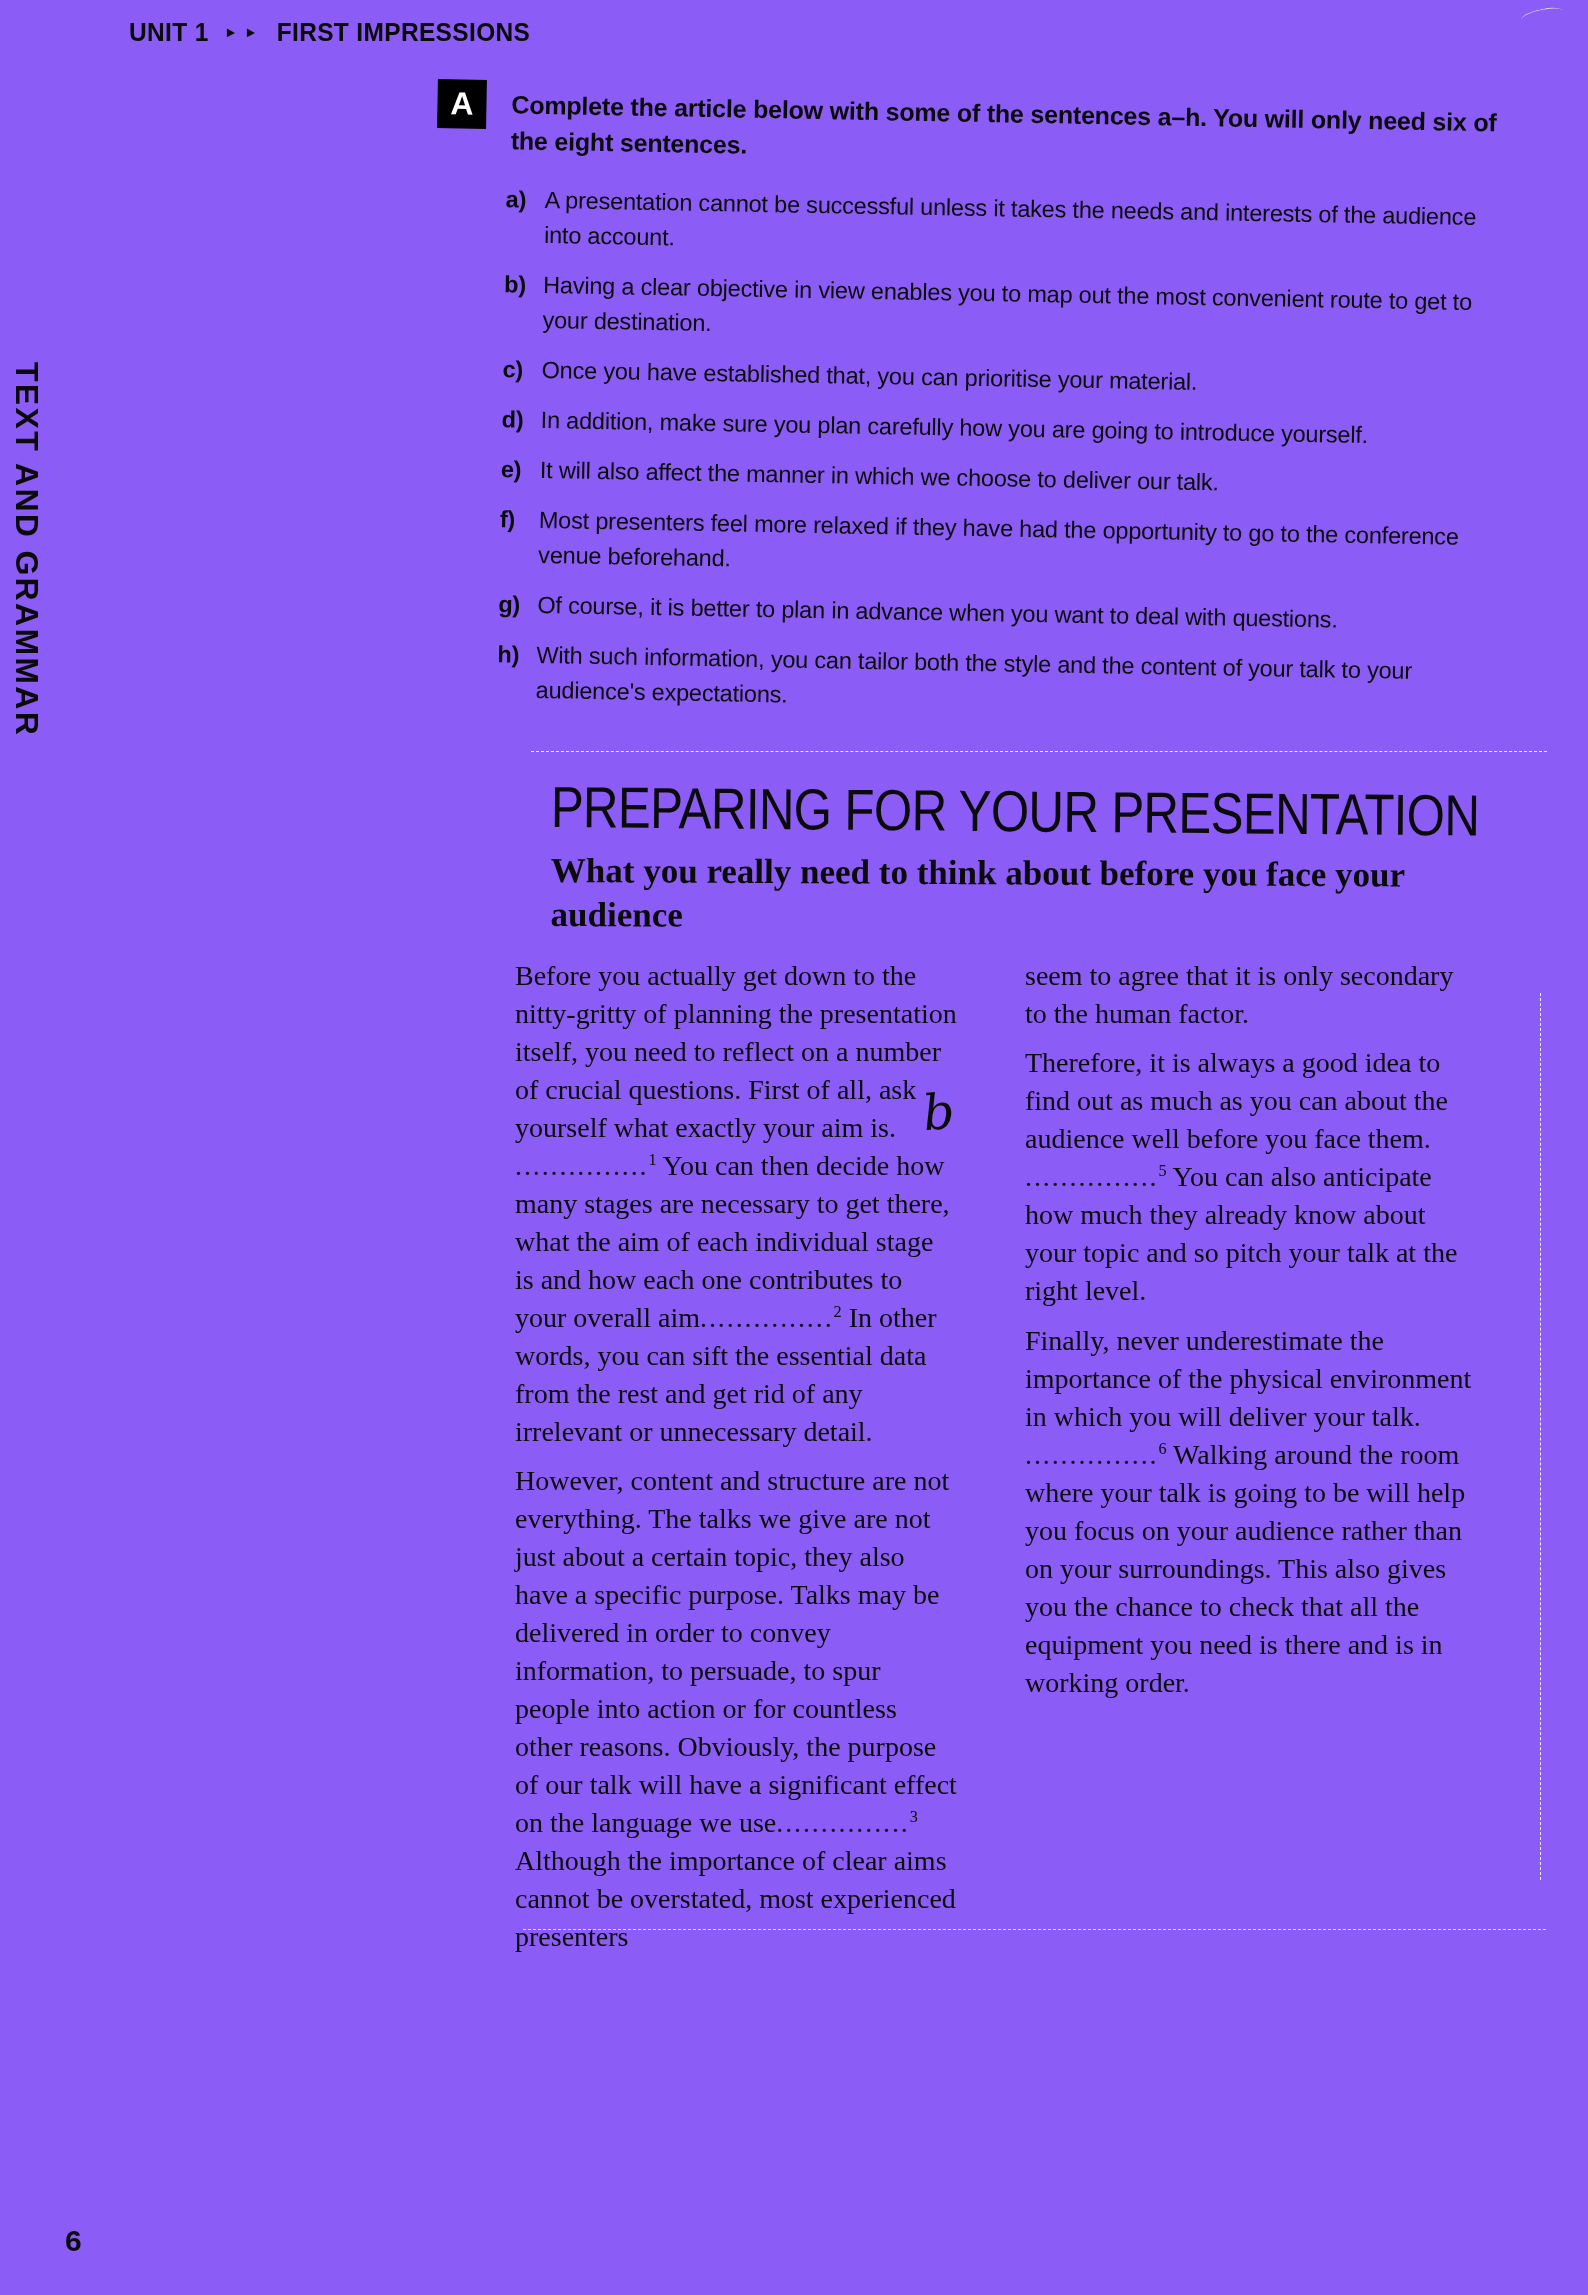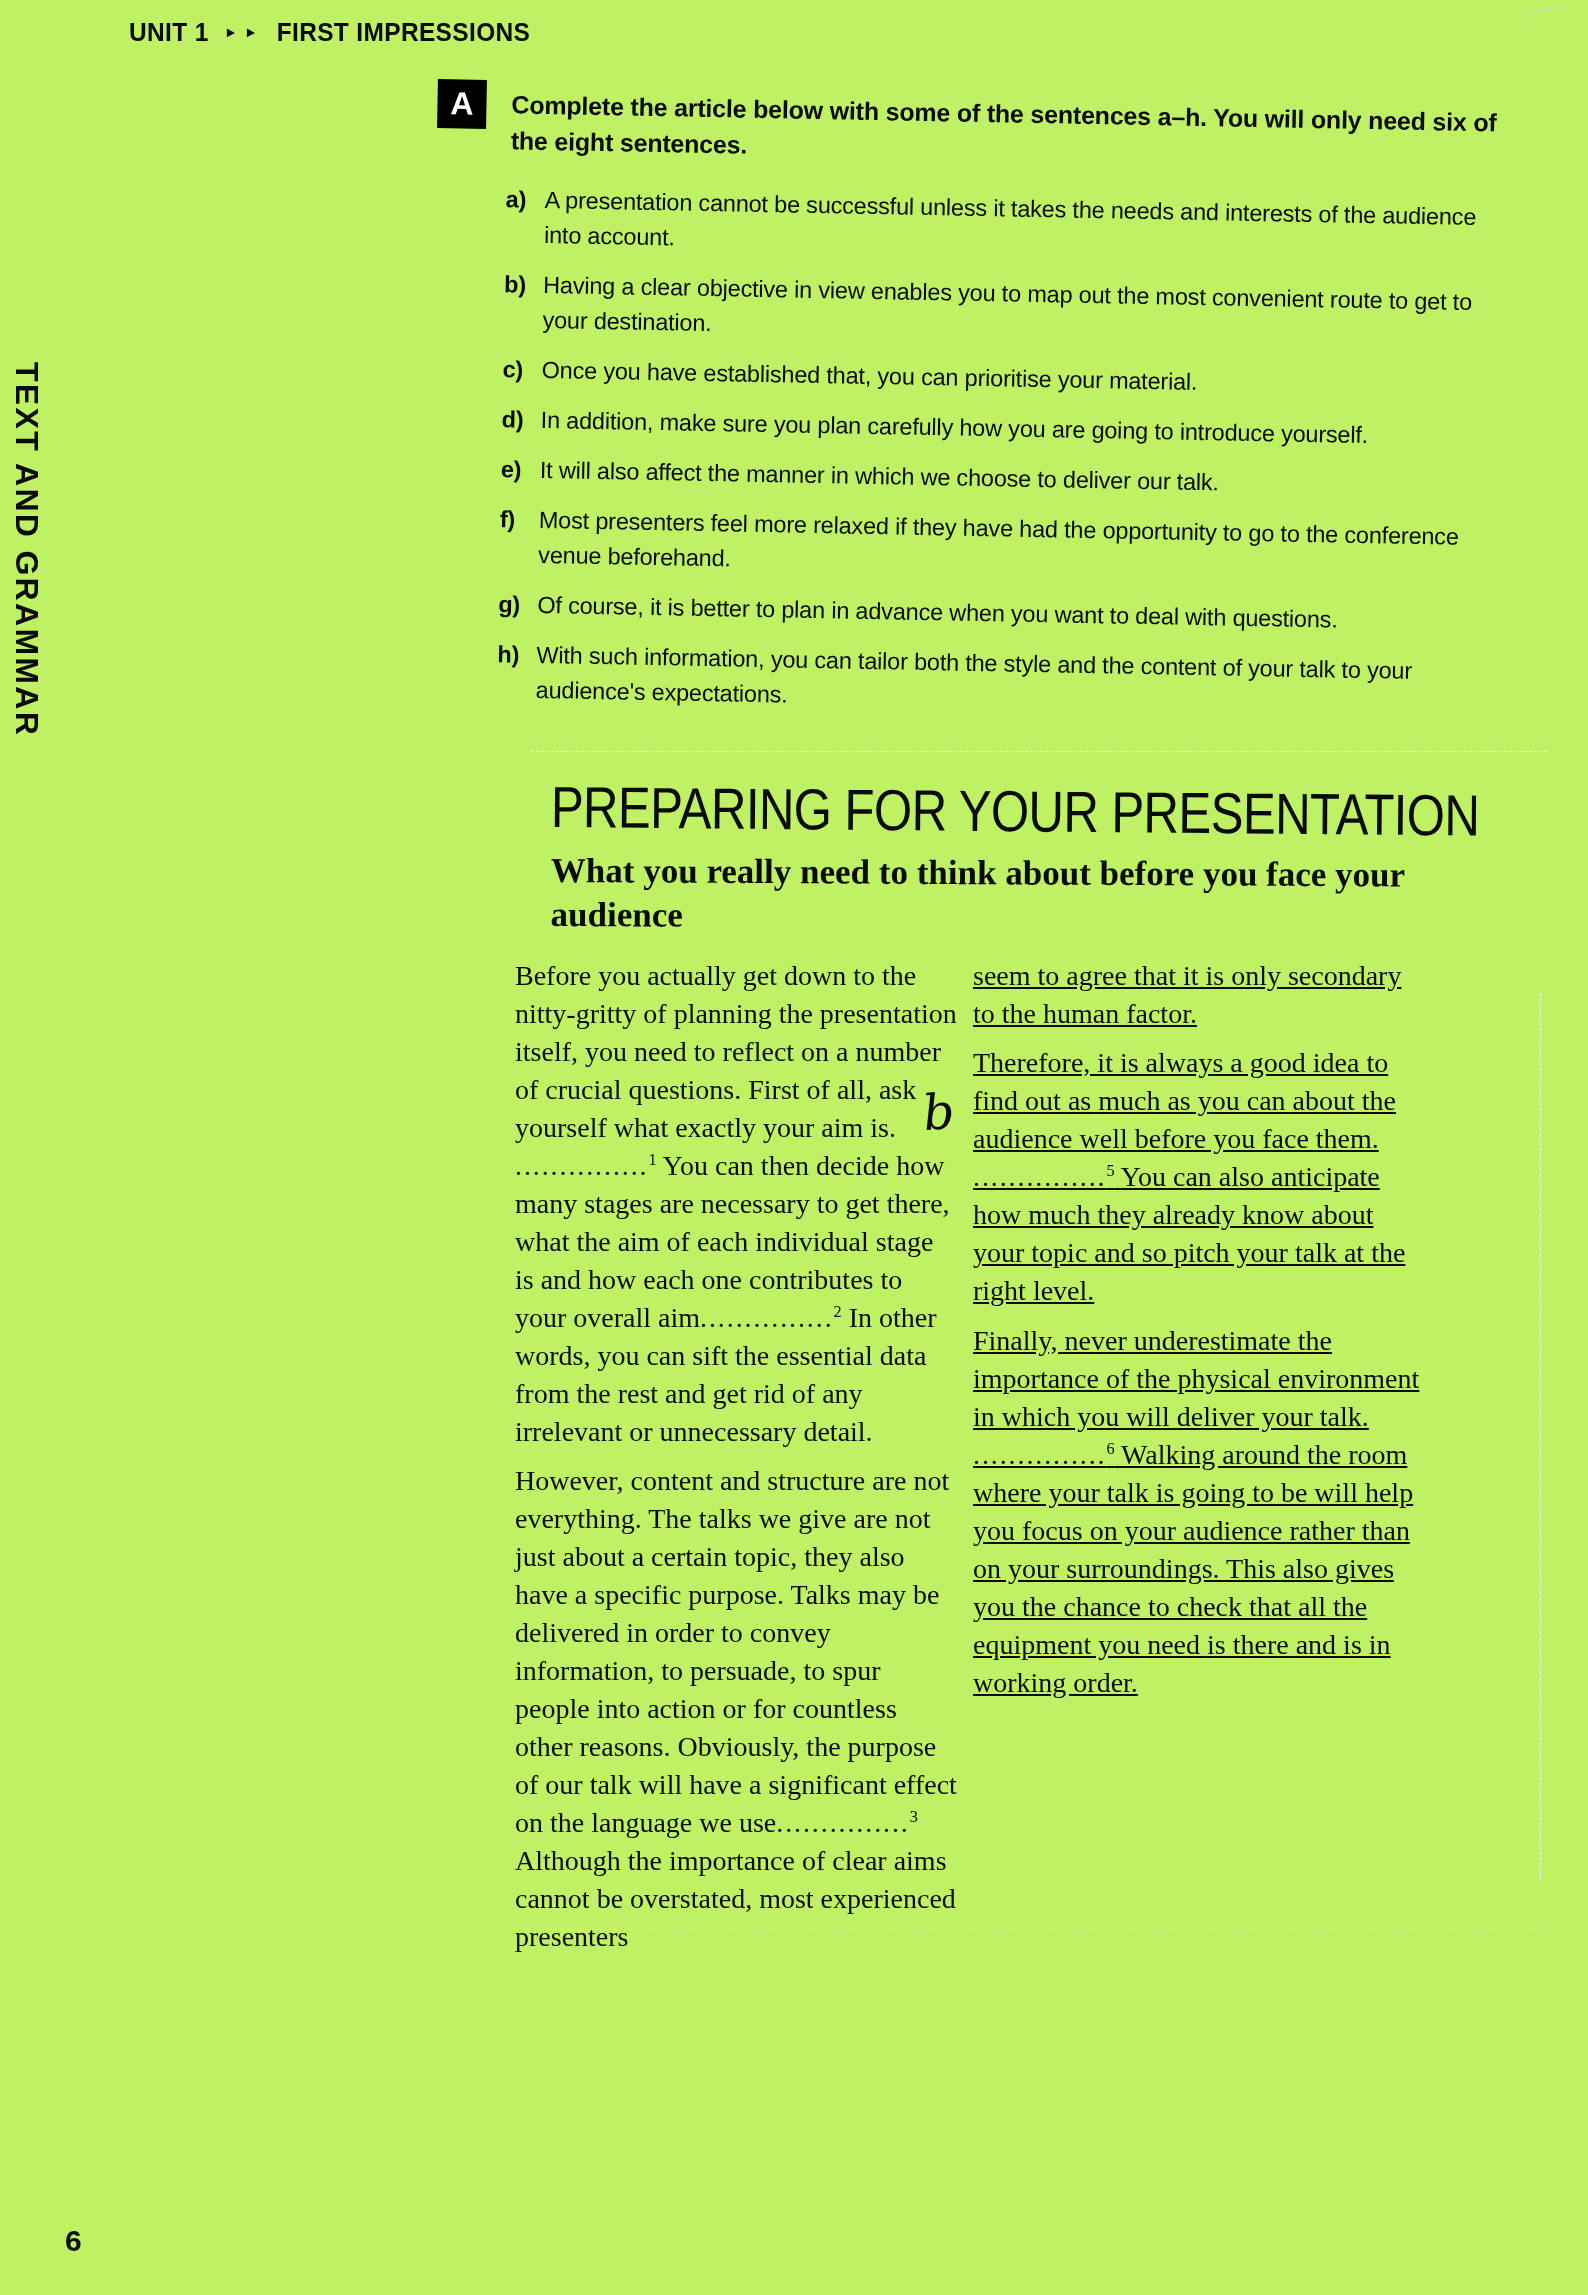--- a/index.html
+++ b/index.html
@@ -1,18 +1,18 @@
 <!DOCTYPE html>
 <html style="font-size:12px"><head>
 <meta charset="utf-8">
 <style>
   html,body { margin:0; padding:0; background:#777; }
   .page {
     position:relative; width:1589px; height:2295px;
-    background:#bef264; color:#0b0b0b; overflow:hidden;
+    background:#8b5cf6; color:#0b0b0b; overflow:hidden;
     font-family:"Liberation Serif", serif;
   }
 
   
   .header {
     position:absolute; left:129px; top:16.7px;
     font-family:"Liberation Sans", sans-serif; font-weight:bold;
     font-size:26px; white-space:nowrap;
     transform:scaleX(0.94); transform-origin:left top;
     letter-spacing:0.4px;
@@ -55,21 +55,21 @@
     font-size:58px; line-height:1; letter-spacing:-0.8px; white-space:nowrap;
     transform:scaleX(0.85) rotate(0.45deg); transform-origin:left top;
   }
   .article-subtitle {
     position:absolute; left:551px; top:849px; width:978px;
     font-weight:bold; font-size:35px; line-height:44px;
     transform:rotate(0.3deg); transform-origin:left top;
   }
   .col { position:absolute; top:957px; font-size:28px; line-height:38px; }
   .col-left  { left:515px;  width:443px; }
-  .col-right { left:973px; width:456px;text-decoration:underline; }
+  .col-right { left:1025px; width:456px; }
   .col p { margin:0 0 11.4px 0; }
   .col sup { font-size:58%; line-height:0; vertical-align:super; }
   .dots { letter-spacing:1.9px; }
   .hand { position:relative; display:inline-block; width:0; overflow:visible; }
   .hand > span {
     position:absolute; left:20px; bottom:0px;
     font-family:"DejaVu Serif", serif; font-style:italic;
     font-size:49px; line-height:1; transform:rotate(-5deg);
   }
 

